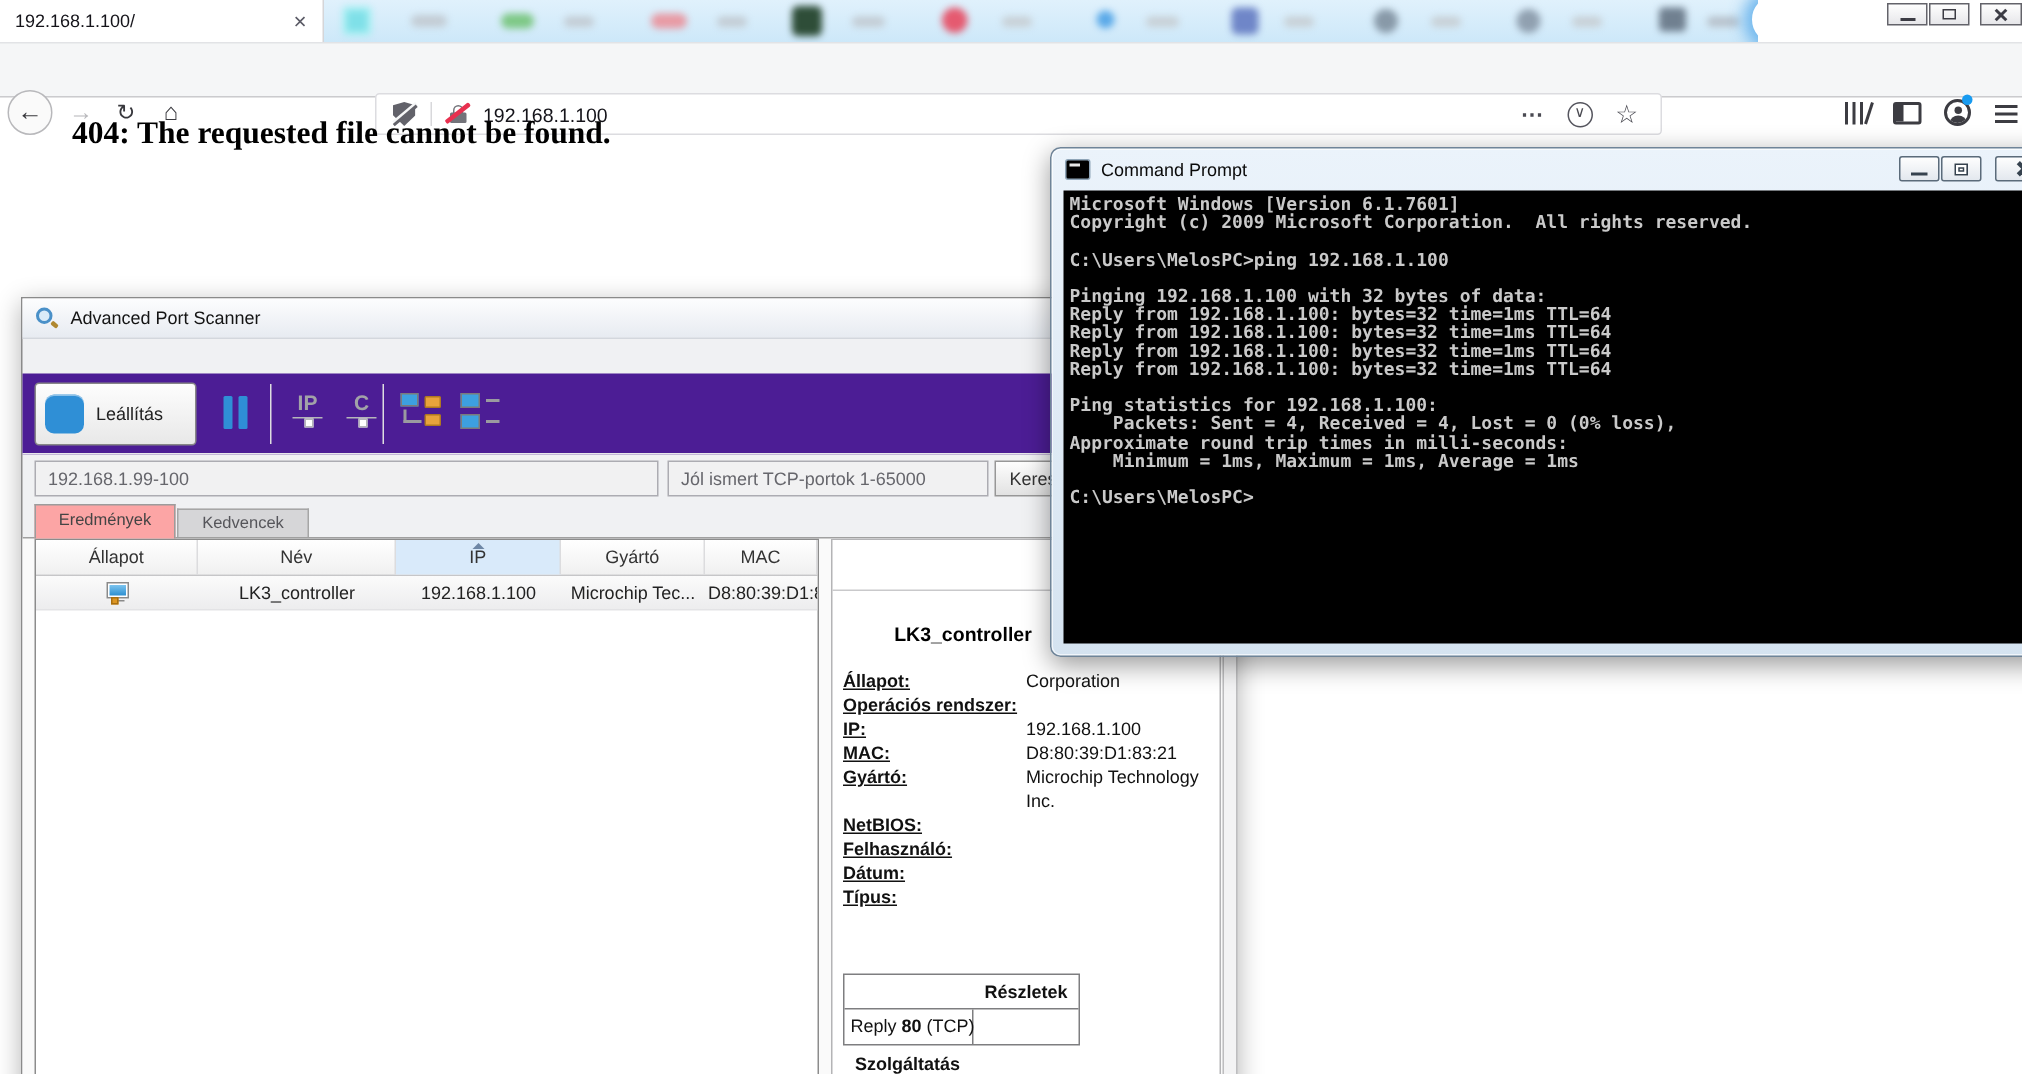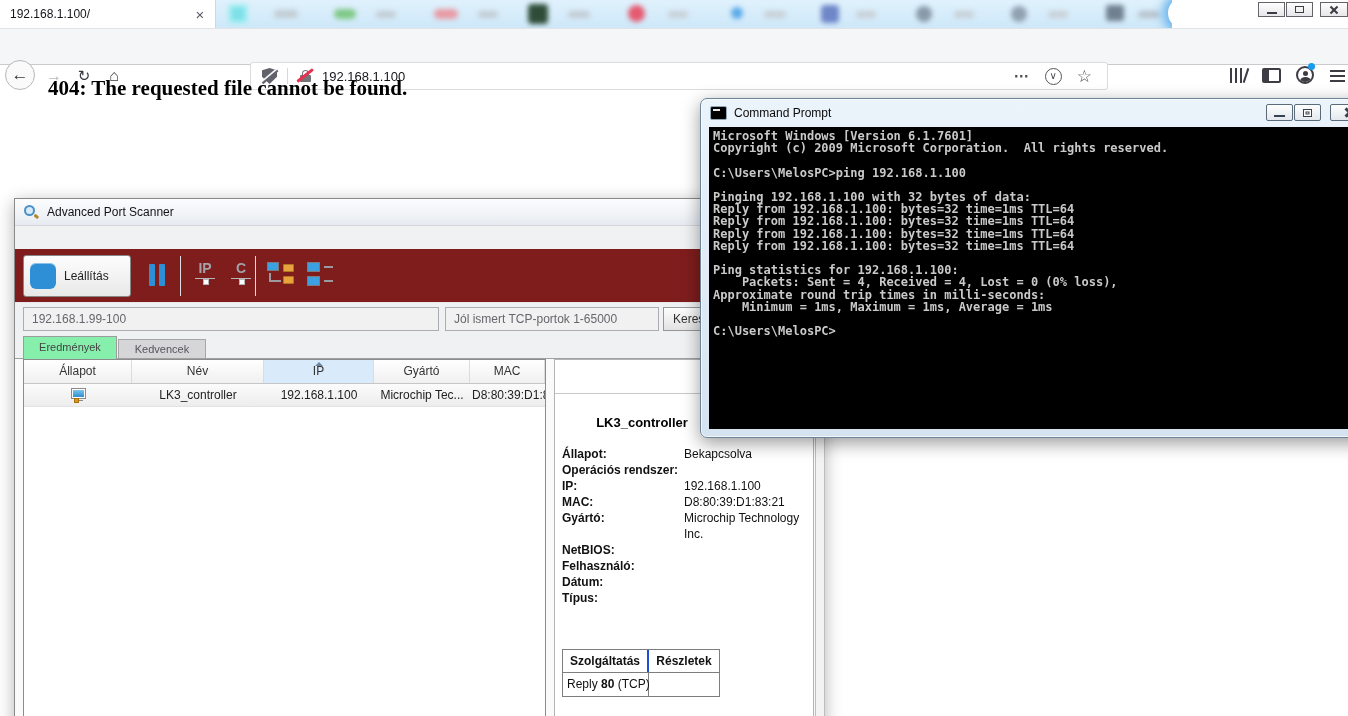--- a/index.html
+++ b/index.html
@@ -86,21 +86,21 @@
   .sc-appicon { position:relative; width:16px; height:16px; margin-left:8px; }
   .sc-appicon .ring { position:absolute; left:1px; top:1px; width:11px; height:11px; border-radius:50%;
                       border:2px solid #4a90c8; background:#d9ebf8; }
   .sc-appicon .handle { position:absolute; left:11px; top:11px; width:5px; height:2.5px; background:#b08830;
                         transform:rotate(40deg); border-radius:1px; }
   .sc-title-text { margin-left:8px; font-size:12px; color:#141414; }
   .sc-menu { position:absolute; left:0; top:27px; right:0; height:23px;
              background:linear-gradient(#f8f9fb,#edeff3); display:flex; align-items:center;
              font-size:12px; color:#9b9ba2; }
   .sc-menu span { padding:0 11px; } .sc-menu span:first-child { margin-left:4px; }
-  .sc-toolbar { position:absolute; left:0; top:50px; right:0; height:54px; background:#7f1d1d;
+  .sc-toolbar { position:absolute; left:0; top:50px; right:0; height:54px; background:#4c1d95;
                 border-bottom:1px solid #e7e8eb; }
   .stop-btn { position:absolute; left:8px; top:6px; width:108px; height:42px; border:1px solid #878787;
               border-radius:3px; background:linear-gradient(#fdfdfd,#e8e8e8); display:flex; align-items:center; }
   .stop-sq { width:26px; height:26px; background:#2f8fd6; border-radius:6px; margin-left:6px;
              box-shadow:inset 0 1px 0 rgba(255,255,255,.45); }
   .stop-lbl { margin-left:8px; font-size:12px; color:#222; }
   .pause-ic { position:absolute; left:134px; top:15px; width:17px; height:22px; }
   .pause-ic i { position:absolute; top:0; width:6px; height:22px; background:#2f8fd6; border-radius:1px; }
   .pause-ic i:nth-child(1){left:0;} .pause-ic i:nth-child(2){left:10px;}
   .tb-sep { position:absolute; top:7px; width:1px; height:40px; background:#dddde0; }
@@ -117,21 +117,21 @@
   .fold { position:absolute; width:11px; height:8px; background:#e8a33c; border:1px solid #b07820; border-radius:1px; }
   .dash { position:absolute; width:9px; height:2px; background:#9a9aa0; }
   .sc-inputs { position:absolute; left:0; top:104px; right:0; height:32px; }
   .sc-field { position:absolute; top:4px; height:24px; background:#f1f1f2; border:1px solid #acacb2;
               font-size:12px; color:#66666c; padding-left:8px; font-family:"Liberation Sans",sans-serif; }
   .f-range { left:8px; width:416px; } .f-ports { left:430px; width:214px; }
   .keres-btn { position:absolute; left:648px; top:4px; width:130px; height:24px; border:1px solid #979797;
                background:linear-gradient(#fdfdfd,#e2e2e2); font-size:12px; color:#333;
                text-align:left; padding-left:9px; line-height:21px; }
   .sc-tabs { position:absolute; left:0; top:136px; right:0; height:23px; }
-  .sc-tab1 { position:absolute; left:8px; top:1px; width:94px; height:23px; background:#86efac;
+  .sc-tab1 { position:absolute; left:8px; top:1px; width:94px; height:23px; background:#fca5a5;
              border:1px solid #9c9c9c; border-bottom:none; z-index:3; font-size:11px; color:#444;
              text-align:center; line-height:21px; }
   .sc-tab2 { position:absolute; left:103px; top:4px; width:88px; height:32px; background:#d6d6d8;
              border:1px solid #a6a6a6; border-bottom:none; font-size:11px; color:#55555a;
              text-align:center; line-height:18px; }
   .sc-panel { position:absolute; left:0; top:159px; right:0; bottom:0; background:#fafafa;
               border-top:1px solid #a0a0a0; }
 
   .results-table { position:absolute; left:8px; top:0; width:523px; bottom:-10px; background:#fff;
                    border:1px solid #8c8c8c; overflow:hidden; }
@@ -159,26 +159,26 @@
   .mon .plug { position:absolute; left:4px; top:11px; width:5px; height:5px; background:#dd9622;
                border:1px solid #a86e10; }
 
   .details-pane { position:absolute; left:539px; top:0; width:260px; bottom:-10px; background:#fff;
                   border:1px solid #b4b4b6; }
   .dp-sep { position:absolute; left:0; right:0; top:33px; height:1px; background:#c9c9cb; }
   .dp-title { position:absolute; left:7px; top:55px; width:160px; text-align:center;
               font-weight:bold; font-size:13px; color:#000; }
   .dp-fields { position:absolute; left:7px; top:86px; width:248px; }
   .fld { display:flex; font-size:12px; line-height:16px; color:#111; }
-  .fld .lab { width:122px; font-weight:bold; }
+  .fld .lab { width:122px; font-weight:bold;text-decoration:underline; }
   .fld .val { flex:1; }
   .svc { position:absolute; left:7px; top:289px; width:158px; border:1px solid #7e7e80;
          font-size:12px; color:#111; background:#fff; box-shadow:0 0 0 1px #fff; }
   .svc-head { display:flex; border-bottom:1px solid #7e7e80; font-weight:bold; height:23px; }
-  .svc-head .c1 { width:86px; border-right:2px solid #1d4ed8; text-align:center; line-height:22px; }
+  .svc-head .c1 { width:86px; border-right:2px solid #1d4ed8; text-align:center; line-height:22px;margin-top:48px; }
   .svc-head .c2 { flex:1; text-align:center; line-height:22px; }
   .svc-row { display:flex; height:23px; }
   .svc-row .c1 { width:86px; border-right:1px solid #7e7e80; padding-left:4px; line-height:22px; white-space:nowrap; }
   .svc-row .c2 { flex:1; }
   .scrollgutter { position:absolute; left:800px; top:0; width:10px; bottom:0; background:#f3f3f4;
                   border-left:1px solid #bdbdbf; border-right:1px solid #bdbdbf; }
 
   
   .cmdwin { position:absolute; left:700px; top:98px; width:700px; height:340px; border-radius:7px;
             border:1px solid #6f8498; background:linear-gradient(#ebf3fb,#d5e3f0);
@@ -366,21 +366,21 @@
         <div class="td td-mac">D8:80:39:D1:83:21</div>
       </div>
     </div>
 
     <div class="details-pane">
       <div class="dp-sep"></div>
       <div class="dp-title">LK3_controller</div>
       <div class="dp-fields">
         <div class="fld">
             <span class="lab">Állapot:</span>
-            <span class="val">Bekapcsolva</span>
+            <span class="val">Corporation</span>
           </div>
         <div class="fld">
             <span class="lab">Operációs rendszer:</span>
             <span class="val"></span>
           </div>
         <div class="fld">
             <span class="lab">IP:</span>
             <span class="val">192.168.1.100</span>
           </div>
         <div class="fld">

